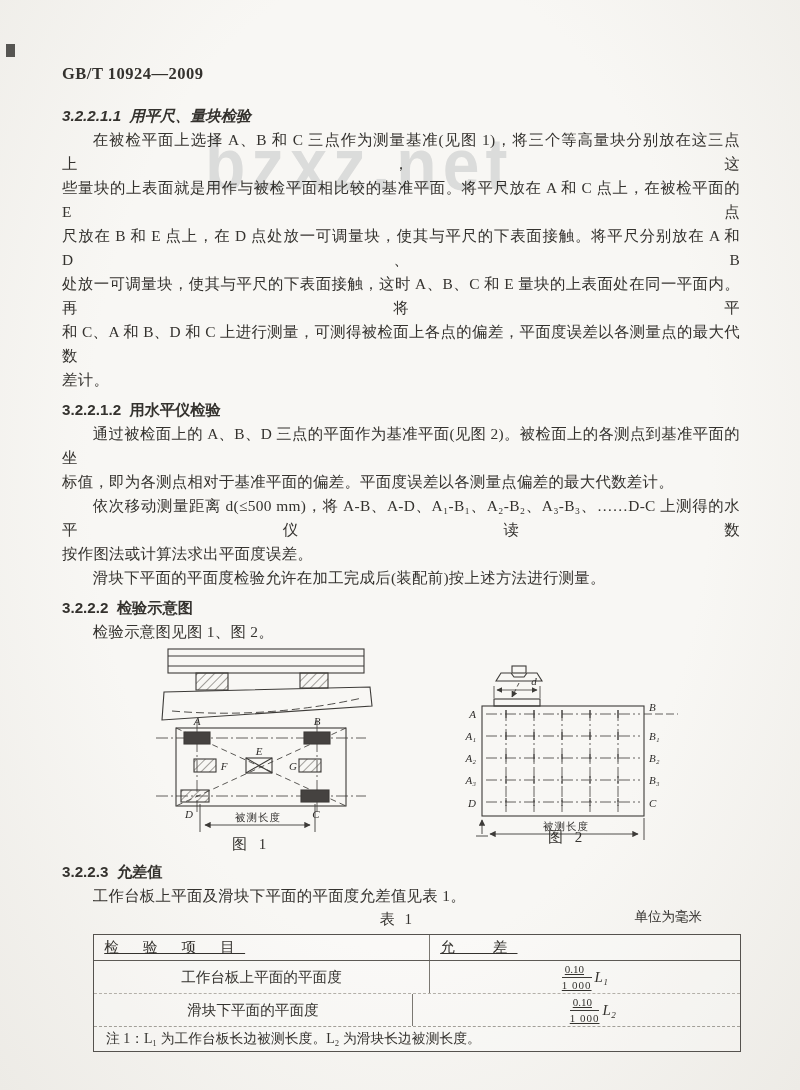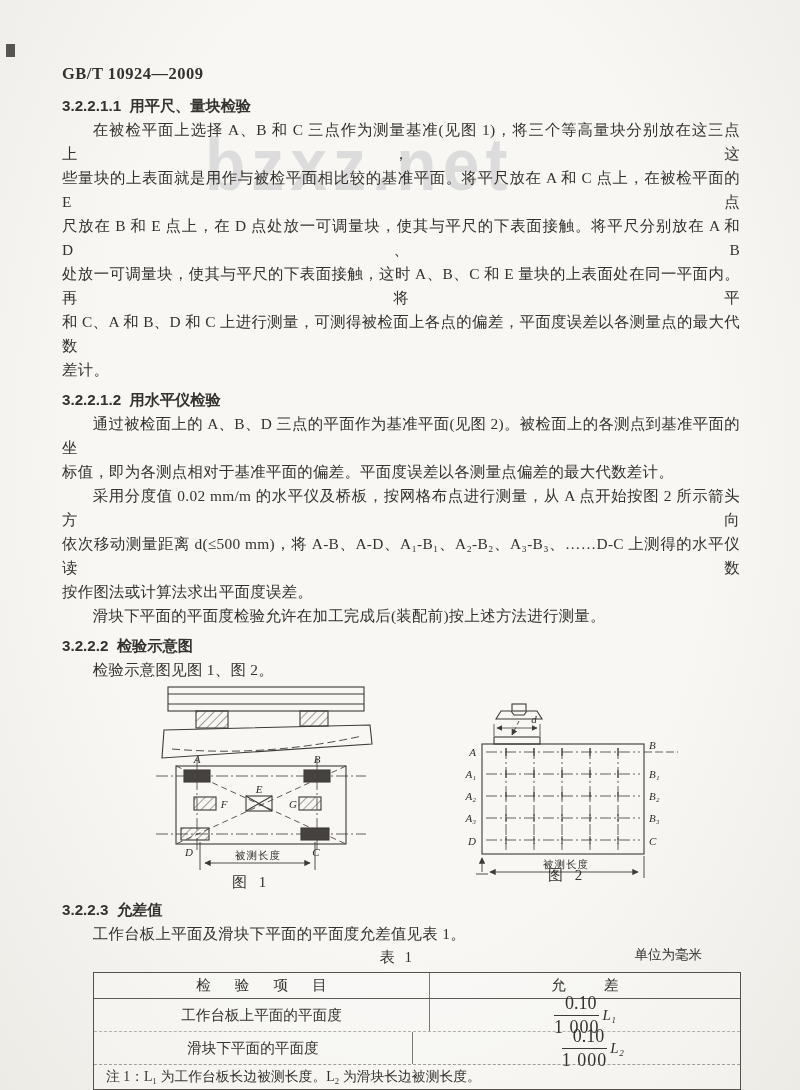--- a/index.html
+++ b/index.html
@@ -16,48 +16,48 @@
     font-family:"Liberation Sans","DejaVu Sans",sans-serif; font-weight:bold;
     font-size:66px; letter-spacing:6px; color:#8f949a; opacity:.26;
     transform:scaleY(1.12); mix-blend-mode:multiply;
   }
   .content { position:absolute; left:62px; top:0; width:678px; z-index:1; }
   .docnum { margin-top:62px; font-weight:bold; font-size:16.5px; line-height:24px; letter-spacing:.5px; }
   .heading {
     font-family:"Liberation Sans","DejaVu Sans",sans-serif; font-weight:bold;
     font-size:15.2px; line-height:24px; margin-top:6px; white-space:pre-wrap;
   }
-  .h-first { margin-top:8px; }
+  .h-first { margin-top:18px;font-style:italic; }
   .para { }
   .para .line {
     font-size:15.4px; line-height:24px; letter-spacing:.3px;
     text-align:justify; text-align-last:justify;
   }
   .para .line:first-child { text-indent:2em; }
   .para .line:last-child { text-align-last:auto; }
   
   .figures { position:relative; height:210px; }
   .figures svg { position:absolute; }
   .fig-cap { position:absolute; font-size:15px; letter-spacing:4px; color:#34322e; }
   .flbl { font-family:"Liberation Serif",serif; font-style:italic; font-size:11px; fill:#2f2d2b; }
   .fdim { font-family:"Liberation Serif",serif; font-size:10.5px; fill:#2f2d2b; letter-spacing:1px; }
   
   .t1-titlerow { position:relative; height:24px; margin-top:2px; font-size:15px; }
   .t1-title { position:absolute; left:50%; transform:translateX(-60%); letter-spacing:3px; }
   .t1-unit { position:absolute; right:38px; top:-2px; font-size:13.5px; }
   .t1 { margin-left:31px; width:646px; border:1.6px solid #55524e; font-size:14.6px; background:rgba(255,255,255,.25); }
   .t1-head { display:flex; border-bottom:1.2px solid #5d5a55; }
-  .t1-head .c1, .t1-head .c2 { line-height:25px; text-align:center; white-space:pre; letter-spacing:.7em; text-indent:.7em; }
+  .t1-head .c1, .t1-head .c2 { line-height:25px; text-align:left; white-space:pre; letter-spacing:.7em; text-indent:.7em;text-decoration:underline; }
   .c1 { width:52%; border-right:1px solid #7b7872; box-sizing:border-box; }
   .c2 { width:48%; }
   .t1-row { display:flex; }
   .t1-row + .t1-row { border-top:1px dashed #b4b0a9;gap:33px; }
   .t1-row .c1 { display:flex; align-items:center; justify-content:center; height:32px; }
   .t1-row .c2 { display:flex; align-items:center; justify-content:center; height:32px; }
-  .frac { display:inline-block; text-align:right; font-size:18px; line-height:1.12; vertical-align:middle; }
+  .frac { display:inline-block; text-align:left; font-size:11px; line-height:1.12; vertical-align:middle;text-decoration:underline; }
   .frac .num { display:block; border-bottom:1.1px solid #3d3b38; padding:0 3px 1px; }
   .frac .den { display:block; padding-top:1px; letter-spacing:1px; }
   .tol-var { font-style:italic; font-size:15px; margin-left:3px; }
   .t1-note { border-top:1px dashed #a29f98; line-height:24px; height:24px; padding-left:12px; font-size:13.8px; }
 </style>
 </head>
 <body>
 
 <div class="page">
   <div class="artifact"></div>
@@ -76,21 +76,20 @@
         <div class="line">和 C、A 和 B、D 和 C 上进行测量，可测得被检面上各点的偏差，平面度误差以各测量点的最大代数</div>
         <div class="line">差计。</div>
       </div>
 
     <div class="heading">3.2.2.1.2  用水平仪检验</div>
     <div class="para">
         <div class="line">通过被检面上的 A、B、D 三点的平面作为基准平面(见图 2)。被检面上的各测点到基准平面的坐</div>
         <div class="line">标值，即为各测点相对于基准平面的偏差。平面度误差以各测量点偏差的最大代数差计。</div>
       </div>
     <div class="para">
-        <div class="line">采用分度值 0.02 mm/m 的水平仪及桥板，按网格布点进行测量，从 A 点开始按图 2 所示箭头方向</div>
         <div class="line">依次移动测量距离 d(≤500 mm)，将 A-B、A-D、A₁-B₁、A₂-B₂、A₃-B₃、……D-C 上测得的水平仪读数</div>
         <div class="line">按作图法或计算法求出平面度误差。</div>
       </div>
 
     <div class="para">
         <div class="line">滑块下平面的平面度检验允许在加工完成后(装配前)按上述方法进行测量。</div>
       </div>
 
     <div class="heading">3.2.2.2  检验示意图</div>
     <div class="para">

